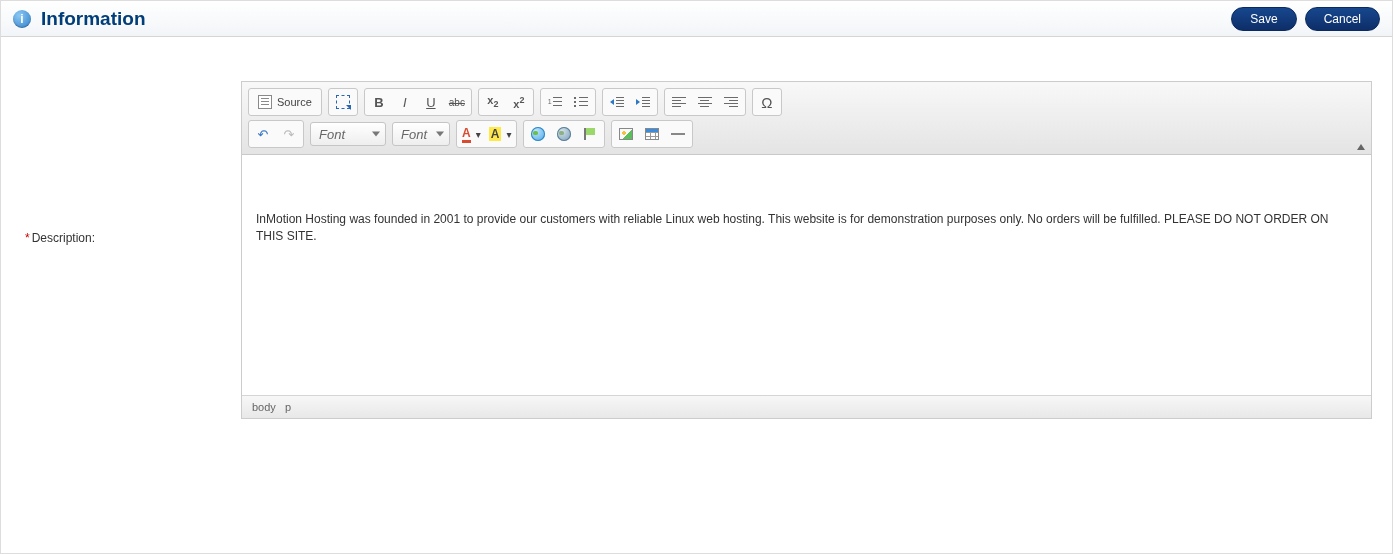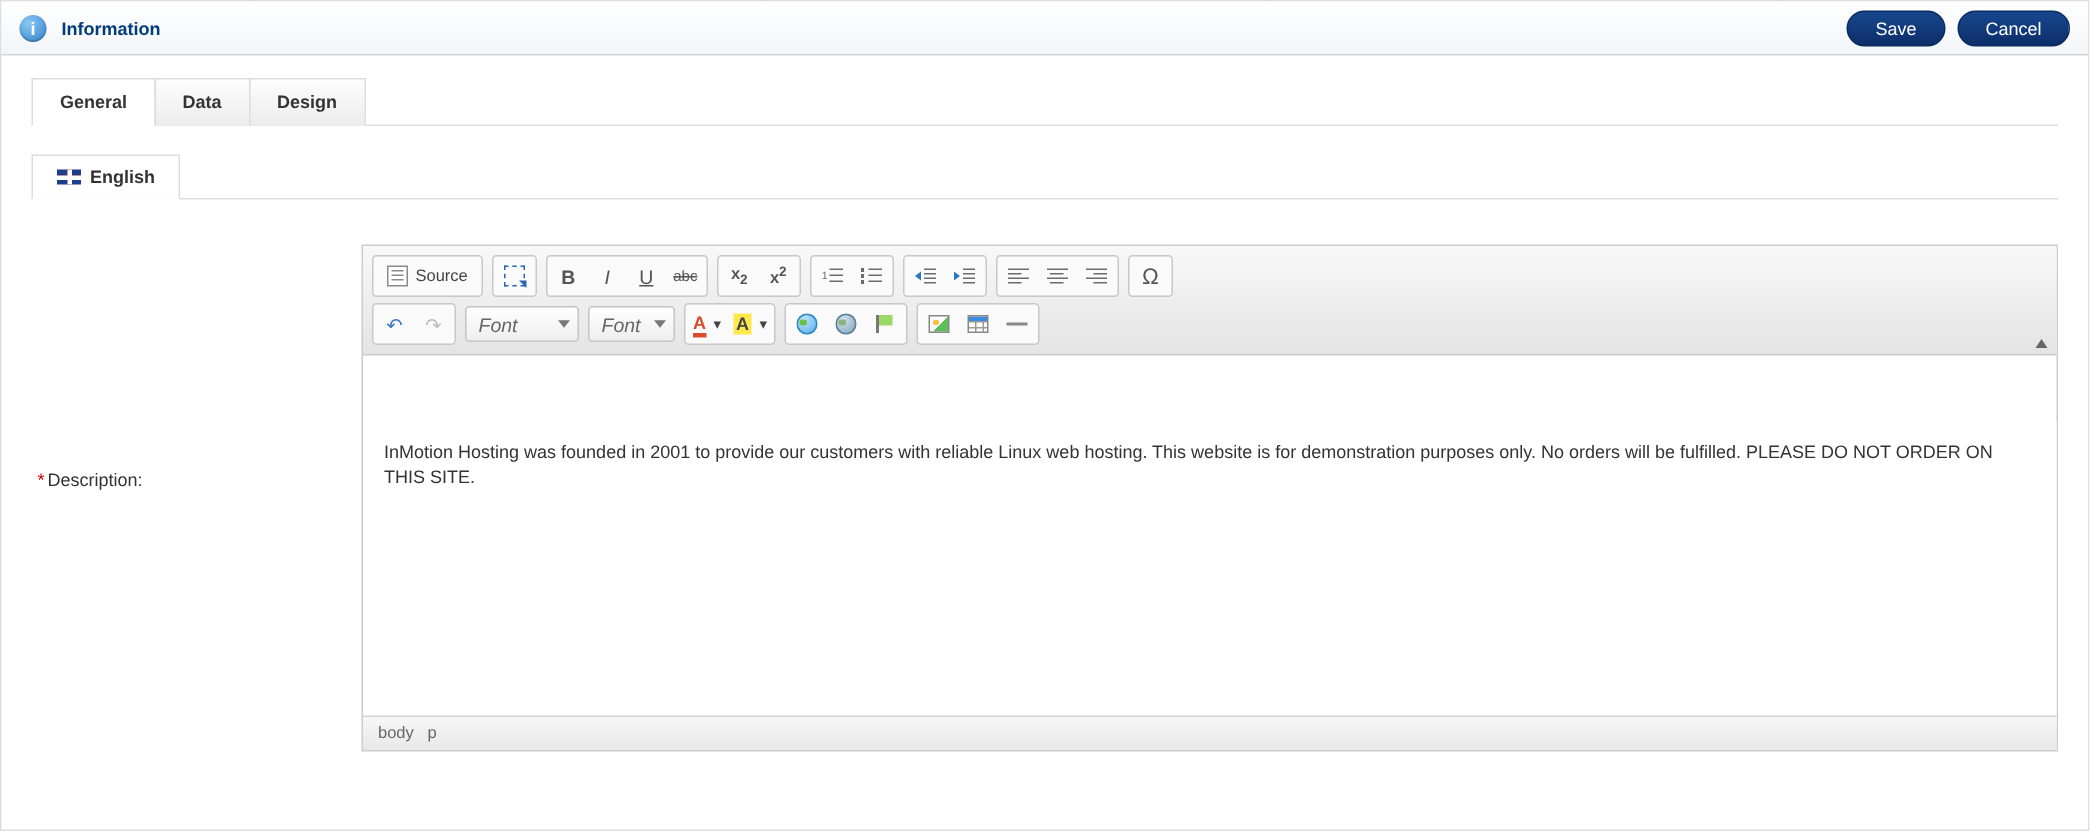--- a/index.html
+++ b/index.html
@@ -14,21 +14,21 @@
     padding: 0 12px;
   }
   .header .info-icon {
     width: 18px; height: 18px; border-radius: 50%;
     background: radial-gradient(circle at 35% 30%, #8bc9f4, #2e7dc9);
     color: #fff; font-weight: bold; font-size: 12px;
     display: inline-flex; align-items: center; justify-content: center;
     margin-right: 10px;
     box-shadow: inset 0 -1px 1px rgba(0,0,0,.25);
   }
-  .header .title { font-size: 12px; font-weight: bold; color: #003d79; flex: 0 0 auto; }
+  .header .title { font-size: 19px; font-weight: bold; color: #003d79; flex: 0 0 auto; }
   .header .spacer { flex: 1 1 auto; }
   .btn {
     display: inline-flex; align-items: center; justify-content: center;
     height: 24px; padding: 0 18px;
     background: #0b2f73;
     background: linear-gradient(to bottom, #17478e 0%, #0d2e68 100%);
     color: #fff; font-size: 12px; border-radius: 12px;
     border: 1px solid #0a2a60; cursor: pointer;
     margin-left: 8px;
   }
@@ -176,32 +176,21 @@
 <div class="page">
   <div class="header">
     <span class="info-icon">i</span>
     <span class="title">Information</span>
     <span class="spacer"></span>
     <span class="btn">Save</span>
     <span class="btn">Cancel</span>
   </div>
 
   <div class="body">
-    <div class="tabs">
-      <div class="tab active">General</div>
-      <div class="tab">Data</div>
-      <div class="tab">Design</div>
-    </div>
-
-    <div class="subtabs">
-      <div class="subtab active">
-        <span class="flag"></span>
-        <span>English</span>
-      </div>
-    </div>
+
 
     <div class="form">
 
       <div class="form-row">
         <div class="form-label" style="padding-top:150px;">
           <span class="req">*</span><span>Description:</span>
         </div>
         <div class="form-field">
           <div class="editor">
             <div class="editor-toolbar">

